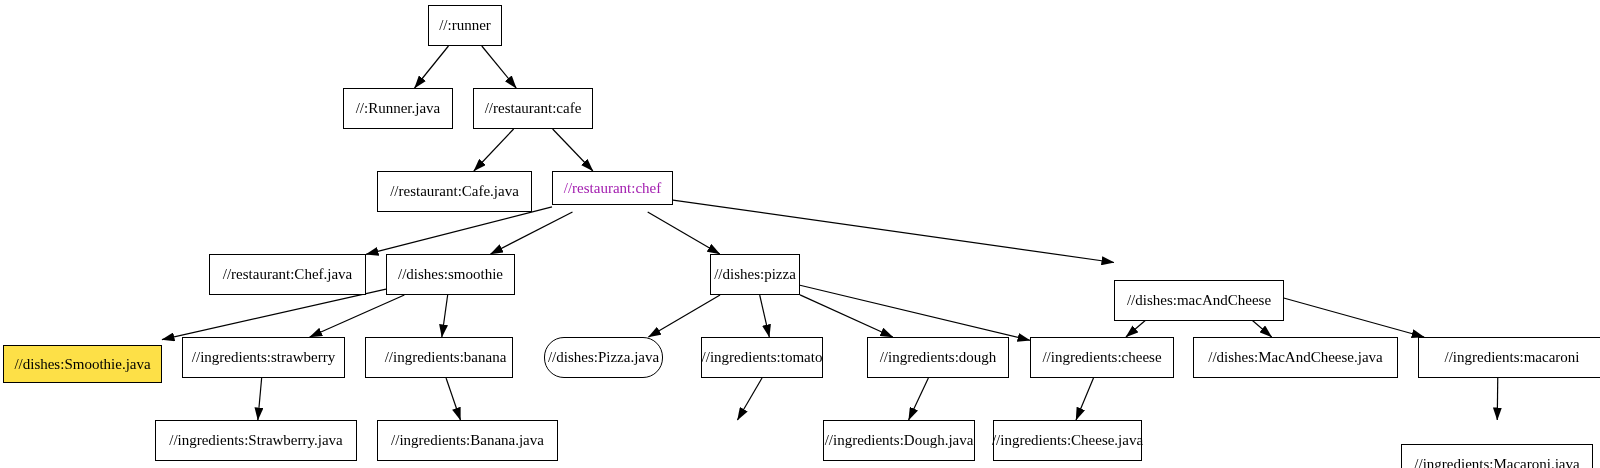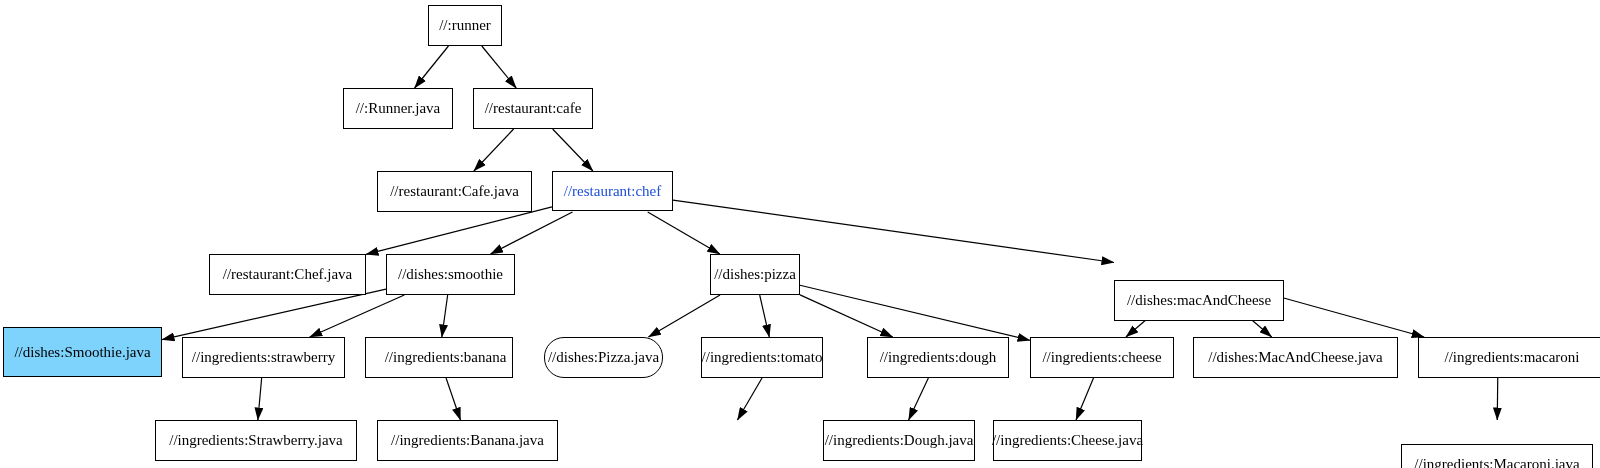--- a/index.html
+++ b/index.html
@@ -62,26 +62,26 @@
         <line x1="1175.0421686746988" y1="295" x2="1125.9578313253012" y2="337" stroke="#000000" stroke-width="1.2" marker-end="url(#arrowhead)"></line>
         <line x1="1222.8343373493976" y1="295" x2="1271.6656626506024" y2="337" stroke="#000000" stroke-width="1.2" marker-end="url(#arrowhead)"></line>
         <line x1="1272.8493975903614" y1="295" x2="1424.1506024096386" y2="337" stroke="#000000" stroke-width="1.2" marker-end="url(#arrowhead)"></line>
         <line x1="1497.7530120481927" y1="378" x2="1497.2469879518073" y2="420" stroke="#000000" stroke-width="1.2" marker-end="url(#arrowhead)"></line>
       </g>
   </svg>
 <div class="node" style="left: 428px; top: 5px; width: 74px; height: 41px; border-color: rgb(0, 0, 0); background: rgb(255, 255, 255); color: rgb(0, 0, 0);">//:runner</div>
     <div class="node" style="left: 343px; top: 88px; width: 110px; height: 41px; border-color: rgb(0, 0, 0); background: rgb(255, 255, 255); color: rgb(0, 0, 0);">//:Runner.java</div>
     <div class="node" style="left: 473px; top: 88px; width: 120px; height: 41px; border-color: rgb(0, 0, 0); background: rgb(255, 255, 255); color: rgb(0, 0, 0);">//restaurant:cafe</div>
     <div class="node" style="left: 377px; top: 171px; width: 155px; height: 41px; border-color: rgb(0, 0, 0); background: rgb(255, 255, 255); color: rgb(0, 0, 0);">//restaurant:Cafe.java</div>
-    <div class="node" style="left: 552px; top: 171px; width: 121px; height: 40px; border-color: rgb(0, 0, 0); background: rgb(255, 255, 255); color: #1d4ed8;">//restaurant:chef</div>
+    <div class="node" style="left: 552px; top: 171px; width: 121px; height: 34px; border-color: rgb(0, 0, 0); background: rgb(255, 255, 255); color: #a21caf;">//restaurant:chef</div>
     <div class="node" style="left: 209px; top: 254px; width: 157px; height: 41px; border-color: rgb(0, 0, 0); background: rgb(255, 255, 255); color: rgb(0, 0, 0);">//restaurant:Chef.java</div>
     <div class="node" style="left: 386px; top: 254px; width: 129px; height: 41px; border-color: rgb(0, 0, 0); background: rgb(255, 255, 255); color: rgb(0, 0, 0);">//dishes:smoothie</div>
     <div class="node" style="left: 710px; top: 254px; width: 90px; height: 41px; border-color: rgb(0, 0, 0); background: rgb(255, 255, 255); color: rgb(0, 0, 0);">//dishes:pizza</div>
     <div class="node" style="left: 1114px; top: 254px; width: 170px; height: 41px; border-color: rgb(0, 0, 0); background: rgb(255, 255, 255); color: rgb(0, 0, 0); margin-top: 26px;">//dishes:macAndCheese</div>
-    <div class="node" style="left: 3px; top: 327px; width: 159px; height: 50px; border-color: rgb(0, 0, 0); background: #7dd3fc; color: rgb(0, 0, 0);">//dishes:Smoothie.java</div>
+    <div class="node" style="left: 3px; top: 345px; width: 159px; height: 38px; border-color: rgb(0, 0, 0); background: #fde047; color: rgb(0, 0, 0);">//dishes:Smoothie.java</div>
     <div class="node" style="left: 182px; top: 337px; width: 163px; height: 41px; border-color: rgb(0, 0, 0); background: rgb(255, 255, 255); color: rgb(0, 0, 0);">//ingredients:strawberry</div>
     <div class="node" style="left: 365px; top: 337px; width: 148px; height: 41px; border-color: rgb(0, 0, 0); background: rgb(255, 255, 255); color: rgb(0, 0, 0); padding-left: 13px;">//ingredients:banana</div>
     <div class="node" style="left: 544px; top: 337px; width: 119px; height: 41px; border-color: rgb(0, 0, 0); background: rgb(255, 255, 255); color: rgb(0, 0, 0); border-radius: 20px;">//dishes:Pizza.java</div>
     <div class="node" style="left: 701px; top: 337px; width: 122px; height: 41px; border-color: rgb(0, 0, 0); background: rgb(255, 255, 255); color: rgb(0, 0, 0);">//ingredients:tomato</div>
     <div class="node" style="left: 867px; top: 337px; width: 142px; height: 41px; border-color: rgb(0, 0, 0); background: rgb(255, 255, 255); color: rgb(0, 0, 0);">//ingredients:dough</div>
     <div class="node" style="left: 1030px; top: 337px; width: 144px; height: 41px; border-color: rgb(0, 0, 0); background: rgb(255, 255, 255); color: rgb(0, 0, 0);">//ingredients:cheese</div>
     <div class="node" style="left: 1193px; top: 337px; width: 205px; height: 41px; border-color: rgb(0, 0, 0); background: rgb(255, 255, 255); color: rgb(0, 0, 0);">//dishes:MacAndCheese.java</div>
     <div class="node" style="left: 1418px; top: 337px; width: 188px; height: 41px; border-color: rgb(0, 0, 0); background: rgb(255, 255, 255); color: rgb(0, 0, 0);">//ingredients:macaroni</div>
     <div class="node" style="left: 155px; top: 420px; width: 202px; height: 41px; border-color: rgb(0, 0, 0); background: rgb(255, 255, 255); color: rgb(0, 0, 0);">//ingredients:Strawberry.java</div>
     <div class="node" style="left: 377px; top: 420px; width: 181px; height: 41px; border-color: rgb(0, 0, 0); background: rgb(255, 255, 255); color: rgb(0, 0, 0);">//ingredients:Banana.java</div>

